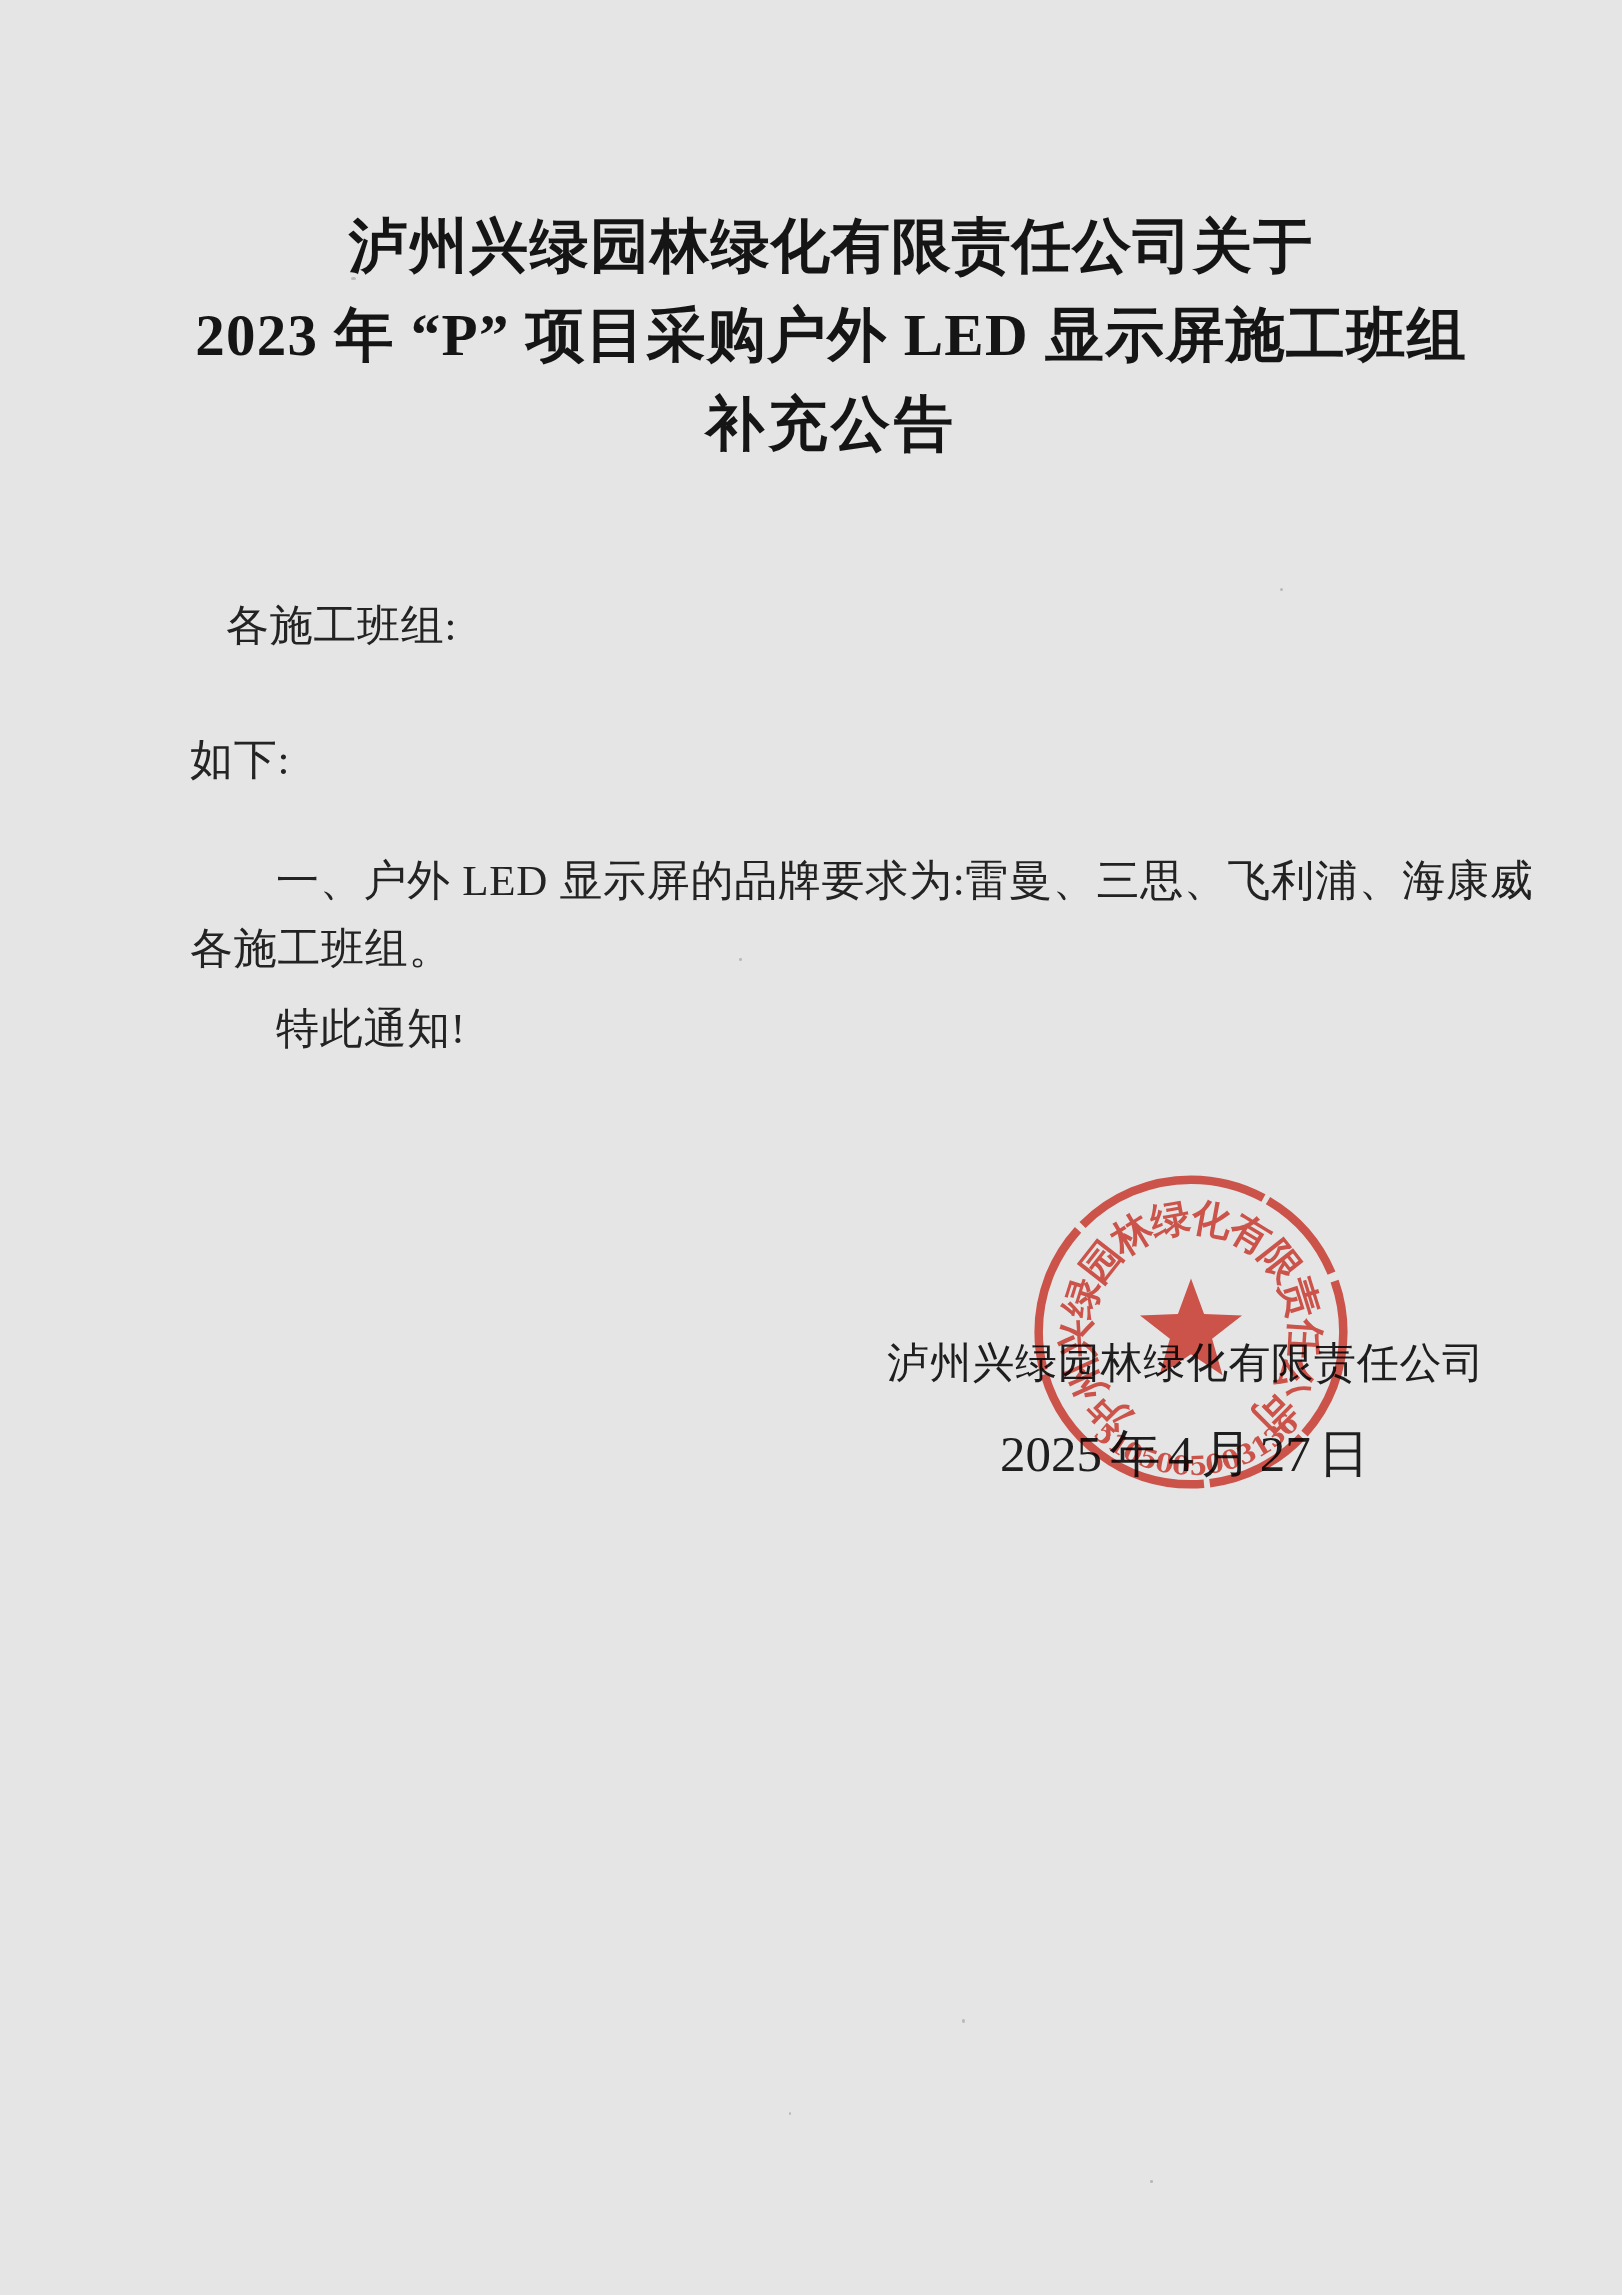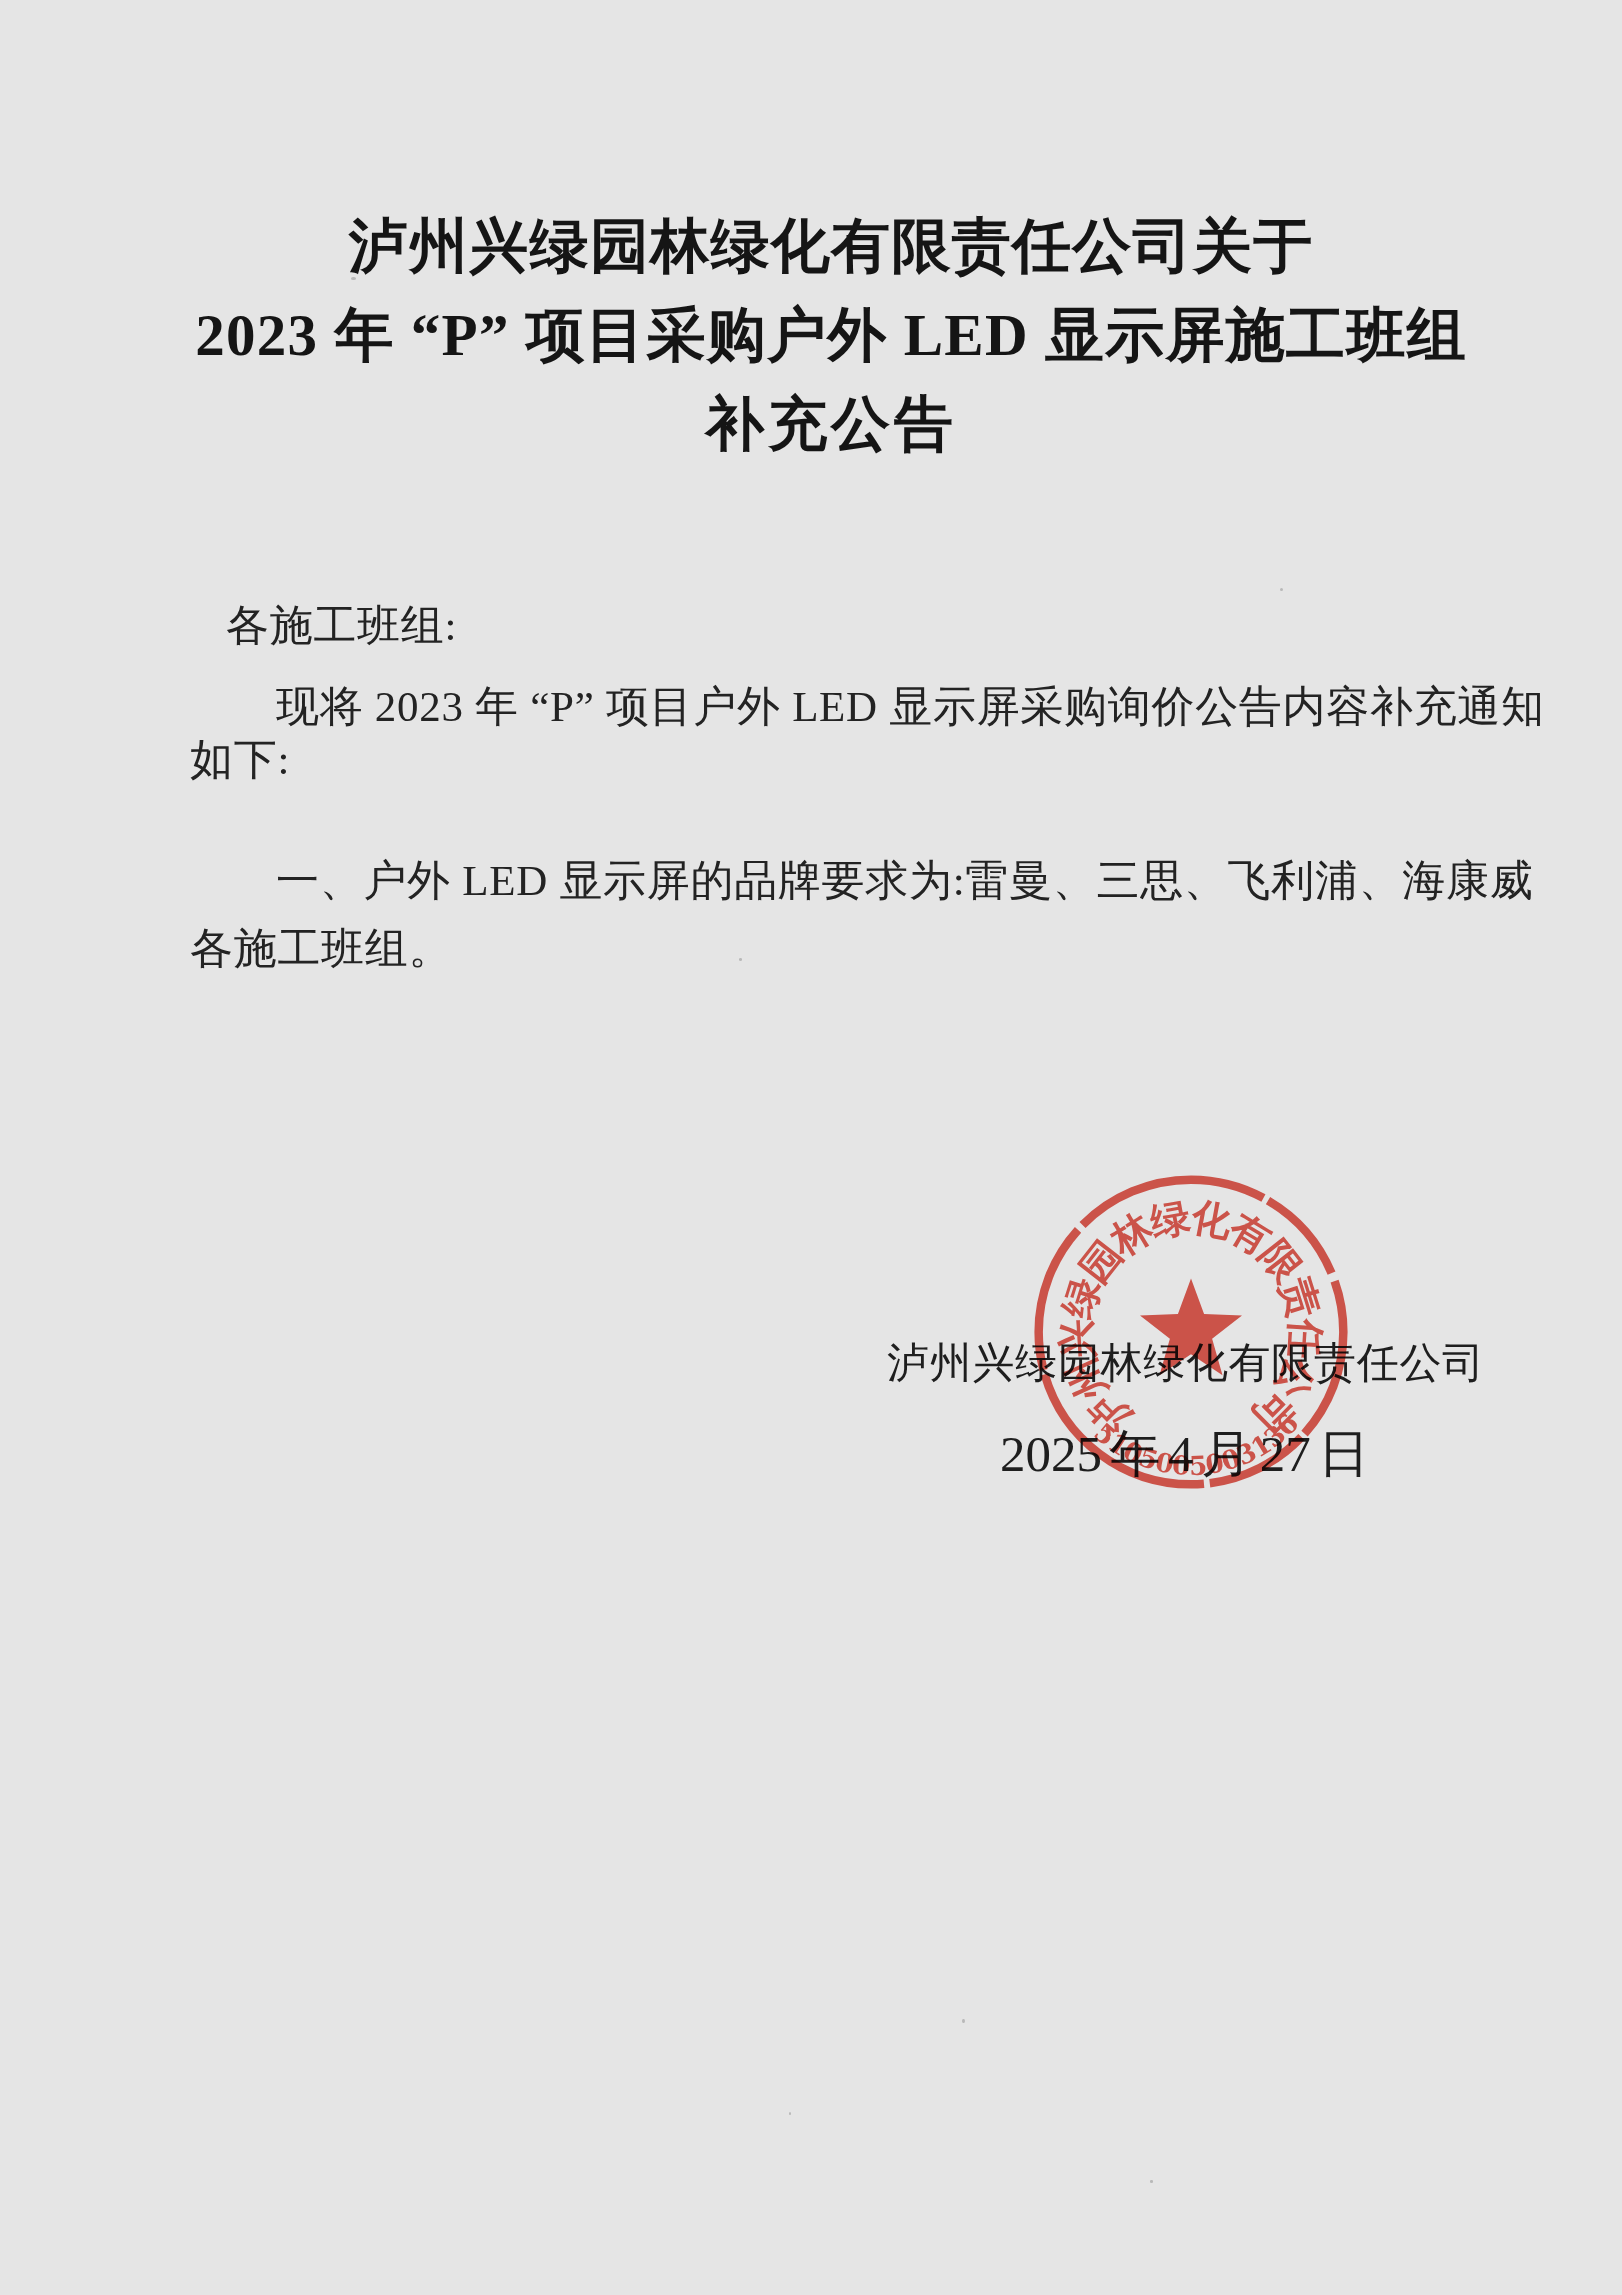--- a/index.html
+++ b/index.html
@@ -78,24 +78,24 @@
 
 <div class="page">
 
   <div class="title-block">
     <div class="title-line">泸州兴绿园林绿化有限责任公司关于</div>
     <div class="title-line">2023 年 “P” 项目采购户外 LED 显示屏施工班组</div>
     <div class="title-line small-caps">补充公告</div>
   </div>
 
   <div class="body-line bl-0">各施工班组:</div>
-  <div class="body-line bl-1 indent">现将 2023 年 “P” 项目户外 LED 显示屏采购询价公告内容补充通知</div>
   <div class="body-line bl-2">如下:</div>
   <div class="body-line bl-3 indent">一、户外 LED 显示屏的品牌要求为:雷曼、三思、飞利浦、海康威</div>
   <div class="body-line bl-4">各施工班组。</div>
+  <div class="body-line bl-5 indent">特此通知!</div>
 
   <div class="sig-company">泸州兴绿园林绿化有限责任公司</div>
   <div class="sig-date">2025 年 4 月 27 日</div>
 
   <svg id="seal-svg" class="seal" viewBox="0 0 520 520" xmlns="http://www.w3.org/2000/svg">
     <circle class="seal-border" cx="260" cy="260" r="233"></circle>
     <polygon class="seal-star" points="260,178 279.98,232.5 338,234.7 292.3,270.5 308.2,326.3 260,294 211.8,326.3 227.7,270.5 182,234.7 240,232.5"></polygon>
     <g id="seal-arc-text">
         <text x="136.2563132923542" y="383.7436867076458" class="seal-char" transform="rotate(225 136.2563132923542 383.7436867076458)">泸</text>
         <text x="100.41752695138425" y="331.8222409542324" class="seal-char" transform="rotate(245.76923076923077 100.41752695138425 331.8222409542324)">州</text>

